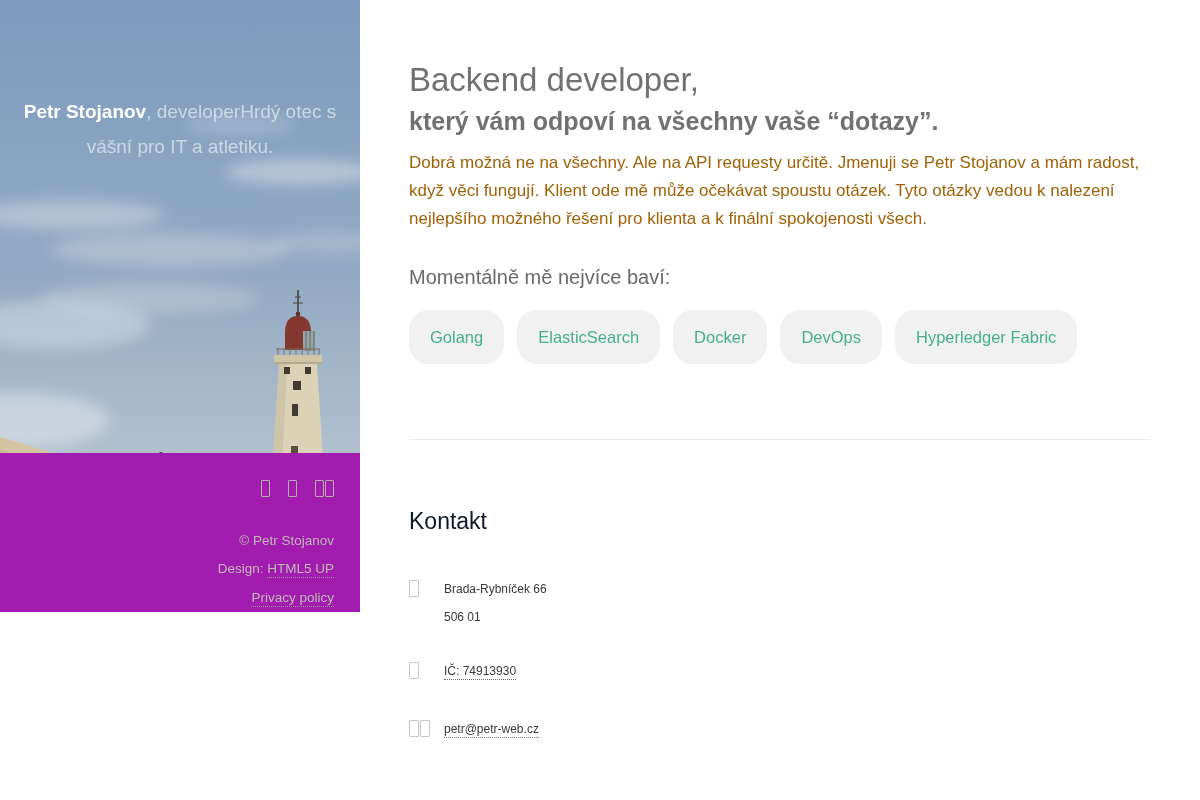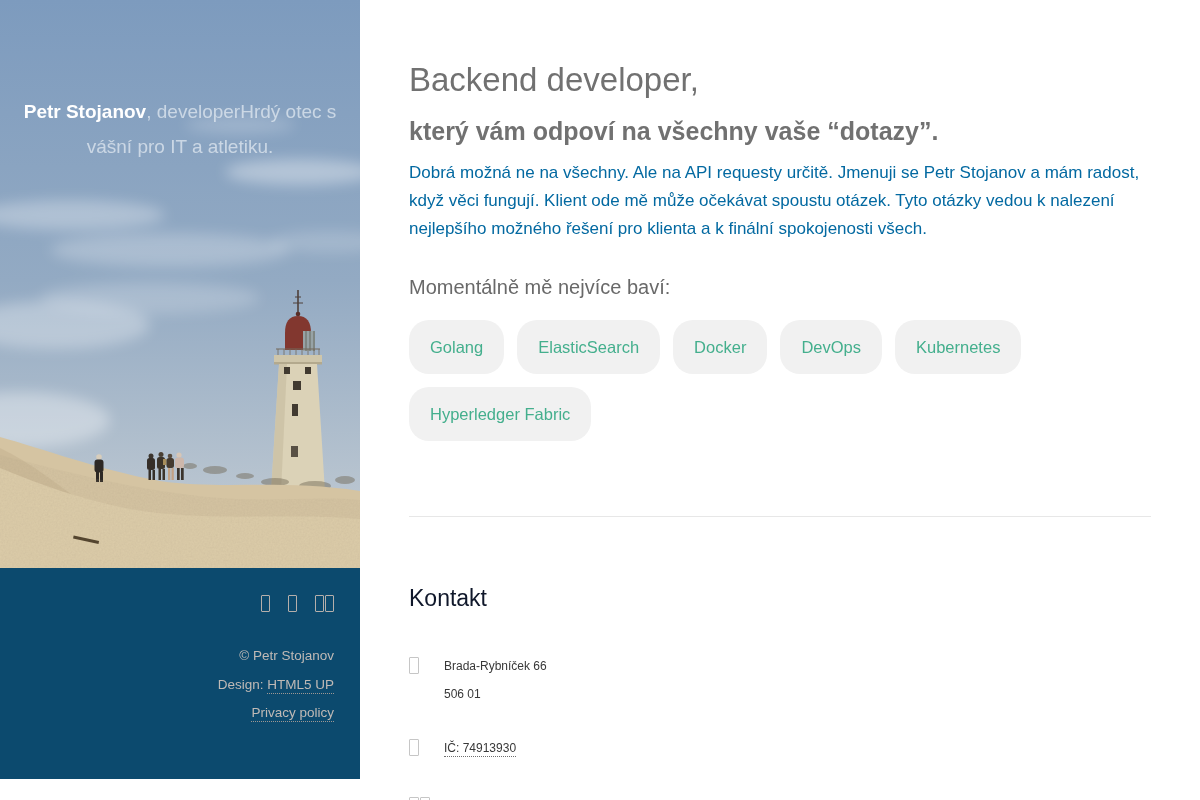--- a/index.html
+++ b/index.html
@@ -4,43 +4,43 @@
 <style>
   html,body{margin:0;padding:0;}
   body{
     width:1200px;height:800px;overflow:hidden;background:#ffffff;
     font-family:"Liberation Sans", sans-serif;
     -webkit-font-smoothing:antialiased;
   }
   .layout{display:flex;width:1200px;height:800px;}
 
   
-  #sidebar{width:360px;min-width:360px;height:779px;background:#0c4a6e;display:flex;flex-direction:column;}
+  #sidebar{width:360px;min-width:360px;height:612px;background:#a21caf;display:flex;flex-direction:column;}
   .photo{position:relative;width:360px;height:568px;overflow:hidden;}
   .photo svg{display:block;}
   .intro{
     position:absolute;top:94px;left:22px;right:22px;
     text-align:center;font-size:19px;line-height:35px;
     color:rgba(228,235,242,0.72);font-weight:400;
   }
   .intro b{color:#ffffff;font-weight:700;}
 
   .sidebar-footer{padding:27px 26px 0;text-align:right;color:#bcb6b2;}
   .sf-icons{margin-bottom:30px;display:flex;justify-content:flex-end;align-items:center;gap:18px;}
   .glyph-box{display:inline-block;width:7px;height:15px;border:1px solid currentColor;border-radius:1px;}
   .glyph-dbl{display:inline-flex;gap:1px;}
   .sf-icons a{color:#b5afab;text-decoration:none;display:inline-flex;}
   .sf-text{font-size:13.5px;line-height:28.5px;color:#c0bab6;}
   .sf-text a{color:#c0bab6;text-decoration:none;border-bottom:1px dotted #9d9793;padding-bottom:1px;}
 
   
   #main{flex:1;background:#ffffff;padding:60px 49px 0 49px;box-sizing:border-box;}
-  h1.title{font-size:33px;font-weight:400;color:#717171;margin:0 0 15px;line-height:1.2;}
+  h1.title{font-size:33px;font-weight:400;color:#717171;margin:0 0 5px;line-height:1.2;}
   h2.subtitle{font-size:25px;font-weight:700;color:#717171;margin:0 0 12px;line-height:1.3;}
-  p.lead{font-size:17px;line-height:28px;color:#0369a1;margin:0 0 33px;max-width:748px;}
+  p.lead{font-size:17px;line-height:28px;color:#a16207;margin:0 0 33px;max-width:748px;}
   h3.likes{font-size:20px;font-weight:400;color:#696969;margin:0 0 21px;}
   .tags{display:flex;flex-wrap:wrap;gap:13px;}
   .tag{
     background:#f1f1f1;color:#44af8d;font-size:16.5px;
     padding:17px 21px;border-radius:20px;line-height:20px;white-space:nowrap;
   }
   hr.rule{border:none;border-top:1px solid #e7e7e7;margin:75px 0 0;}
   h2.kontakt{font-size:23px;font-weight:400;color:#0f172a;margin:68px 0 40px;}
   .contact-row{display:flex;align-items:flex-start;margin-bottom:26px;font-size:12px;line-height:28px;color:#383838;}
   .contact-icon-cell{width:35px;color:#c6c6c6;padding-top:4px;}
@@ -189,21 +189,20 @@
     <h1 class="title">Backend developer,</h1>
     <h2 class="subtitle">který vám odpoví na všechny vaše “dotazy”.</h2>
     <p class="lead">Dobrá možná ne na všechny. Ale na API requesty určitě. Jmenuji se Petr Stojanov a mám radost, když věci fungují. Klient ode mě může očekávat spoustu otázek. Tyto otázky vedou k nalezení nejlepšího možného řešení pro klienta a k finální spokojenosti všech.</p>
 
     <h3 class="likes">Momentálně mě nejvíce baví:</h3>
     <div class="tags">
         <span class="tag">Golang</span>
         <span class="tag">ElasticSearch</span>
         <span class="tag">Docker</span>
         <span class="tag">DevOps</span>
-        <span class="tag">Kubernetes</span>
         <span class="tag">Hyperledger Fabric</span>
       </div>
 
     <hr class="rule">
 
     <h2 class="kontakt">Kontakt</h2>
 
     <div class="contact-row">
       <span class="contact-icon-cell"><span class="glyph-box"></span></span>
       <div>

